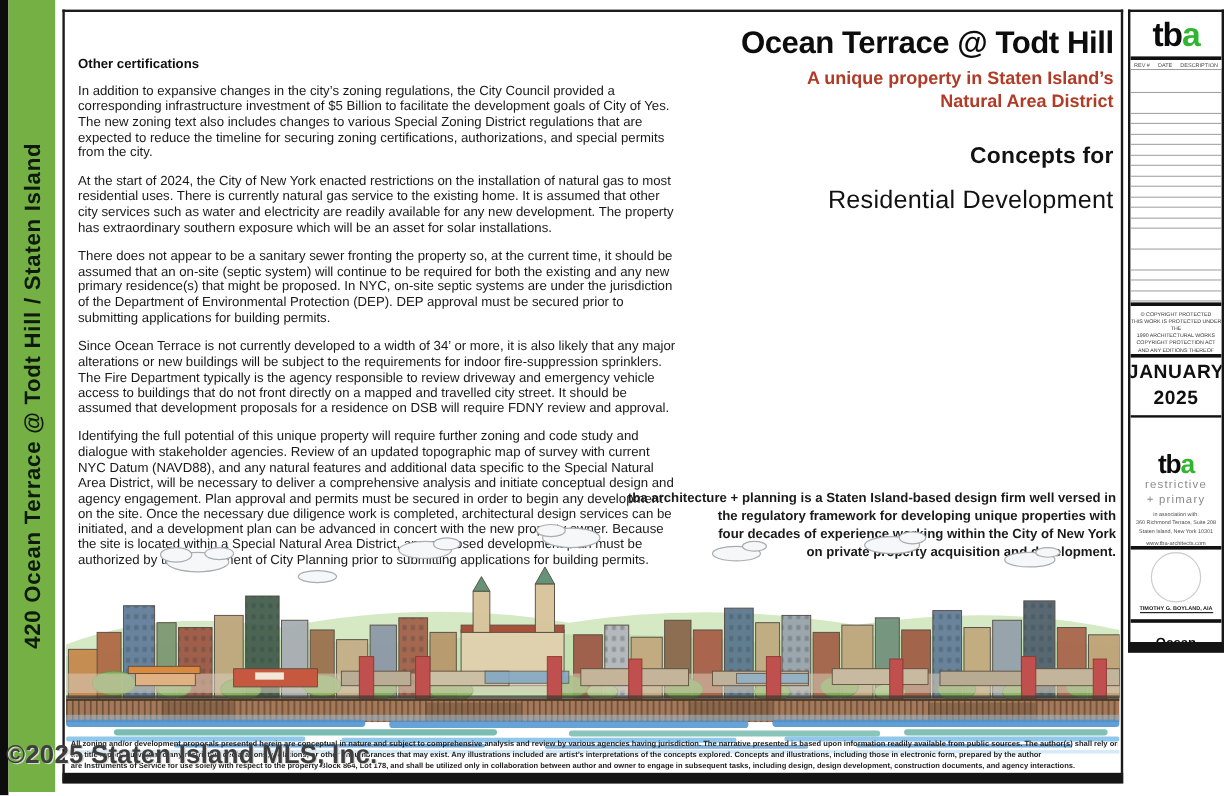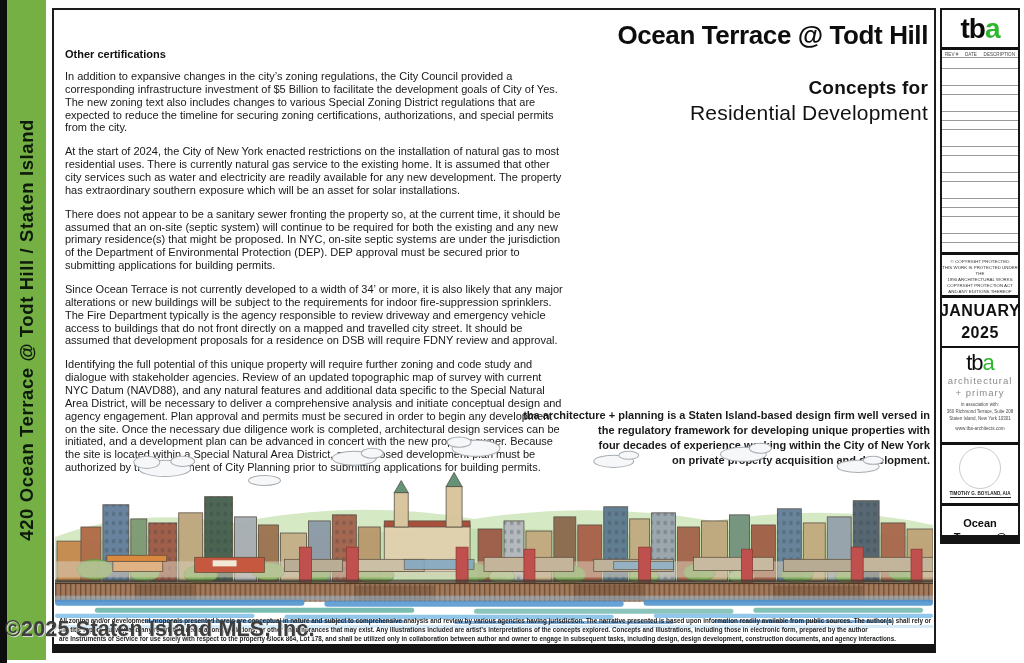--- a/index.html
+++ b/index.html
@@ -20,21 +20,21 @@
 
   .other-heading { position:absolute; left:11px; top:38px; font-size:11px; font-weight:700; color:#111; }
   .body-copy { position:absolute; left:11px; top:60px; width:500px; font-size:11px; line-height:1.17; color:#191919; }
   .body-copy p { margin-bottom:11px; }
 
   .head-block { position:absolute; right:6px; top:10px; text-align:right; }
   .doc-title { font-size:26px; font-weight:700; letter-spacing:-.4px; color:#0d0d0d; }
   .doc-subtitle { margin-top:5px; font-size:15px; font-weight:700; line-height:1.28; color:#b23b28; }
   .concepts { margin-top:26px; color:#121212; }
   .concepts-line1 { font-size:19px; font-weight:700; letter-spacing:.2px; }
-  .concepts-line2 { font-size:21px; font-weight:400; letter-spacing:.2px; margin-top:2px; }
+  .concepts-line2 { font-size:21px; font-weight:400; letter-spacing:.2px; margin-top:13px; }
 
   .firm-blurb { position:absolute; right:4px; top:398px; text-align:right;
                 font-size:11px; font-weight:700; line-height:1.35; color:#1a1a1a; }
 
   .illustration { position:absolute; left:1px; right:1px; top:418px; height:202px; }
   .illustration svg { display:block; width:100%; height:100%; }
 
   .disclaimer { position:absolute; left:5px; right:3px; bottom:1px; font-size:6.3px; font-weight:700;
                 line-height:1.45; color:#1d1d1d; }
   .disclaimer div { white-space:nowrap; overflow:hidden; }
@@ -54,21 +54,21 @@
             background:repeating-linear-gradient(to bottom, transparent 0 8px, #9a9a9a 8px 8.7px);
             background-position:0 10px; }
   .tb-rev-head { display:flex; justify-content:space-between; padding:2px 3px 0 3px;
                  font-size:4.6px; color:#4a4a4a; background:#fff; }
 
   .tb-copy { flex:0 0 34px; padding-top:4px; text-align:center; font-size:4.4px; line-height:1.35; color:#333; }
   .tb-date { flex:0 0 48px; display:flex; flex-direction:column; align-items:center; justify-content:center;
              font-size:16px; font-weight:800; letter-spacing:.5px; color:#101010; line-height:1.35; }
 
   .tb-firm { flex:0 0 94px; text-align:center; padding-top:4px; }
-  .tb-logo2 { font-size:22px; font-weight:400; letter-spacing:-1px; color:#0b0b0b; line-height:1; }
+  .tb-logo2 { font-size:22px; font-weight:700; letter-spacing:-1px; color:#0b0b0b; line-height:1;margin-top:24px; }
   .tb-firmname { font-size:9.5px; color:#8a8a8a; letter-spacing:1px; line-height:1.25; margin-top:1px; }
   .tb-address { margin-top:4px; font-size:4.5px; line-height:1.5; color:#4a4a4a; }
   .tb-site { margin-top:3px; font-size:4.7px; color:#4a4a4a; }
 
   .tb-seal { flex:0 0 58px; display:flex; flex-direction:column; align-items:center; justify-content:flex-start; padding-top:2px; }
   .seal-circle { width:42px; height:42px; border-radius:50%; border:1.3px solid #cccccc; }
   .tb-architect { margin-top:2px; font-size:4.6px; font-weight:700; color:#222;
                   border-bottom:1px solid #222; padding-bottom:1px; white-space:nowrap; }
 
   .tb-project { flex:0 0 64px; display:flex; align-items:center; justify-content:center; text-align:center;
@@ -102,20 +102,24 @@
     <div class="body-copy">
       <p>In addition to expansive changes in the city’s zoning regulations, the City Council provided a corresponding infrastructure investment of $5 Billion to facilitate the development goals of City of Yes. The new zoning text also includes changes to various Special Zoning District regulations that are expected to reduce the timeline for securing zoning certifications, authorizations, and special permits from the city.</p>
       <p>At the start of 2024, the City of New York enacted restrictions on the installation of natural gas to most residential uses. There is currently natural gas service to the existing home. It is assumed that other city services such as water and electricity are readily available for any new development. The property has extraordinary southern exposure which will be an asset for solar installations.</p>
       <p>There does not appear to be a sanitary sewer fronting the property so, at the current time, it should be assumed that an on-site (septic system) will continue to be required for both the existing and any new primary residence(s) that might be proposed. In NYC, on-site septic systems are under the jurisdiction of the Department of Environmental Protection (DEP). DEP approval must be secured prior to submitting applications for building permits.</p>
       <p>Since Ocean Terrace is not currently developed to a width of 34’ or more, it is also likely that any major alterations or new buildings will be subject to the requirements for indoor fire-suppression sprinklers. The Fire Department typically is the agency responsible to review driveway and emergency vehicle access to buildings that do not front directly on a mapped and travelled city street. It should be assumed that development proposals for a residence on DSB will require FDNY review and approval.</p>
       <p>Identifying the full potential of this unique property will require further zoning and code study and dialogue with stakeholder agencies. Review of an updated topographic map of survey with current NYC Datum (NAVD88), and any natural features and additional data specific to the Special Natural Area District, will be necessary to deliver a comprehensive analysis and initiate conceptual design and agency engagement. Plan approval and permits must be secured in order to begin any development on the site. Once the necessary due diligence work is completed, architectural design services can be initiated, and a development plan can be advanced in concert with the new property owner. Because the site is located within a Special Natural Area District, any proposed development plan must be authorized by the Department of City Planning prior to submitting applications for building permits.</p>
     </div>
 
     <div class="head-block">
       <div class="doc-title">Ocean Terrace @ Todt Hill</div>
+      <div class="doc-subtitle">
+        <div>A unique property in Staten Island’s</div>
+        <div>Natural Area District</div>
+      </div>
       <div class="concepts">
         <div class="concepts-line1">Concepts for</div>
         <div class="concepts-line2">Residential Development</div>
       </div>
     </div>
 
     <div class="firm-blurb">
       <div>tba architecture + planning is a Staten Island-based design firm well versed in</div>
       <div>the regulatory framework for developing unique properties with</div>
       <div>four decades of experience working within the City of New York</div>
@@ -319,21 +323,21 @@
       <div>JANUARY</div>
       <div>2025</div>
     </div>
     <div class="tb-rule-thin"></div>
 
     <div class="tb-firm">
       <div class="tb-logo2">
         <span>tb</span><span class="accent">a</span>
       </div>
       <div class="tb-firmname">
-        <div>architectural</div>
+        <div>restrictive</div>
         <div>+ primary</div>
       </div>
       <div class="tb-address">
         <div>in association with:</div>
         <div>360 Richmond Terrace, Suite 208</div>
         <div>Staten Island, New York 10301</div>
       </div>
       <div class="tb-site">www.tba-architects.com</div>
     </div>
     <div class="tb-rule"></div>

